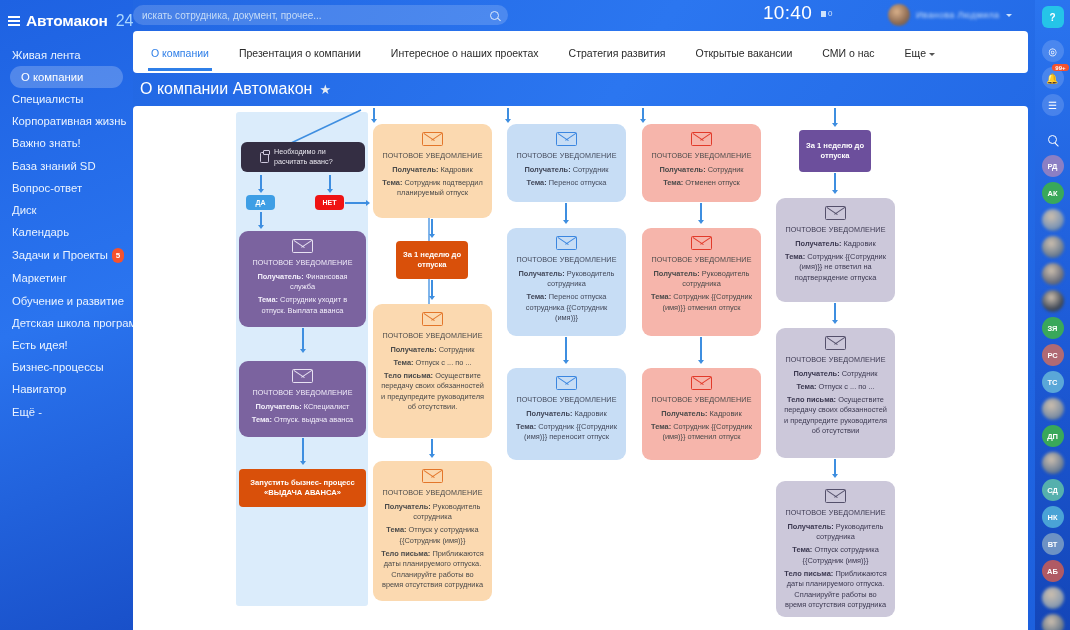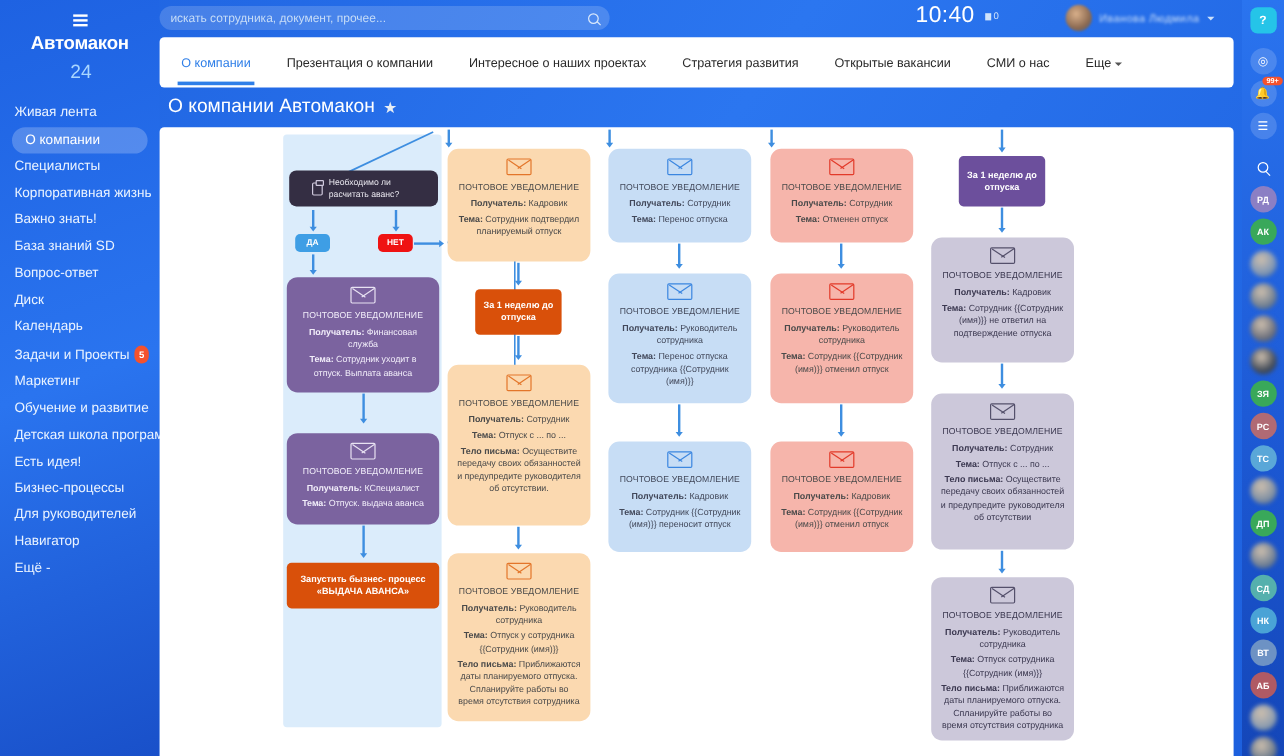--- a/index.html
+++ b/index.html
@@ -12,21 +12,21 @@
     color: #fff;
     position: relative;
   }
 
   
   #left-sidebar {
     position: absolute; left: 0; top: 0; width: 133px; height: 630px;
     background: linear-gradient(160deg, #1e62e2 0%, #2a74ef 50%, #1950c9 100%);
     padding-top: 6px;
   }
-  .brand-row { display: flex; align-items: center; gap: 6px; padding: 6px 8px 12px 8px; flex-direction: column; }
+  .brand-row { display: flex; align-items: center; gap: 6px; padding: 6px 8px 12px 8px; }
   .burger { display: flex; flex-direction: column; gap: 2.5px; cursor: pointer; }
   .burger i { display: block; width: 12px; height: 1.6px; background: #fff; }
   .brand-name { font-size: 15.5px; font-weight: bold; letter-spacing: -0.2px; color: #fff; }
   .brand-24 { font-size: 16px; color: #a9d6ff; font-weight: normal; margin-left: 2px; }
   .menu { margin-top: 2px; }
   .menu-item {
     display: block; padding: 4.6px 12px; font-size: 11.3px; color: #eaf3ff;
     white-space: nowrap; cursor: pointer; line-height: 13px;
   }
   .menu-item.active {
@@ -229,21 +229,20 @@
       <div class="menu-item"><span>База знаний SD</span></div>
       <div class="menu-item"><span>Вопрос-ответ</span></div>
       <div class="menu-item"><span>Диск</span></div>
       <div class="menu-item"><span>Календарь</span></div>
       <div class="menu-item"><span>Задачи и Проекты</span><span class="badge-orange">5</span></div>
       <div class="menu-item"><span>Маркетинг</span></div>
       <div class="menu-item"><span>Обучение и развитие</span></div>
       <div class="menu-item"><span>Детская школа програм...</span></div>
       <div class="menu-item"><span>Есть идея!</span></div>
       <div class="menu-item"><span>Бизнес-процессы</span></div>
-      <div class="menu-item"><span>Для руководителей</span></div>
       <div class="menu-item"><span>Навигатор</span></div>
       <div class="menu-item"><span>Ещё -</span></div>
     </div>
 </div>
 
 <div id="topbar">
   <div id="search-box">
     <input type="text" placeholder="искать сотрудника, документ, прочее..." style="">
     <span class="mag"></span>
   </div>

